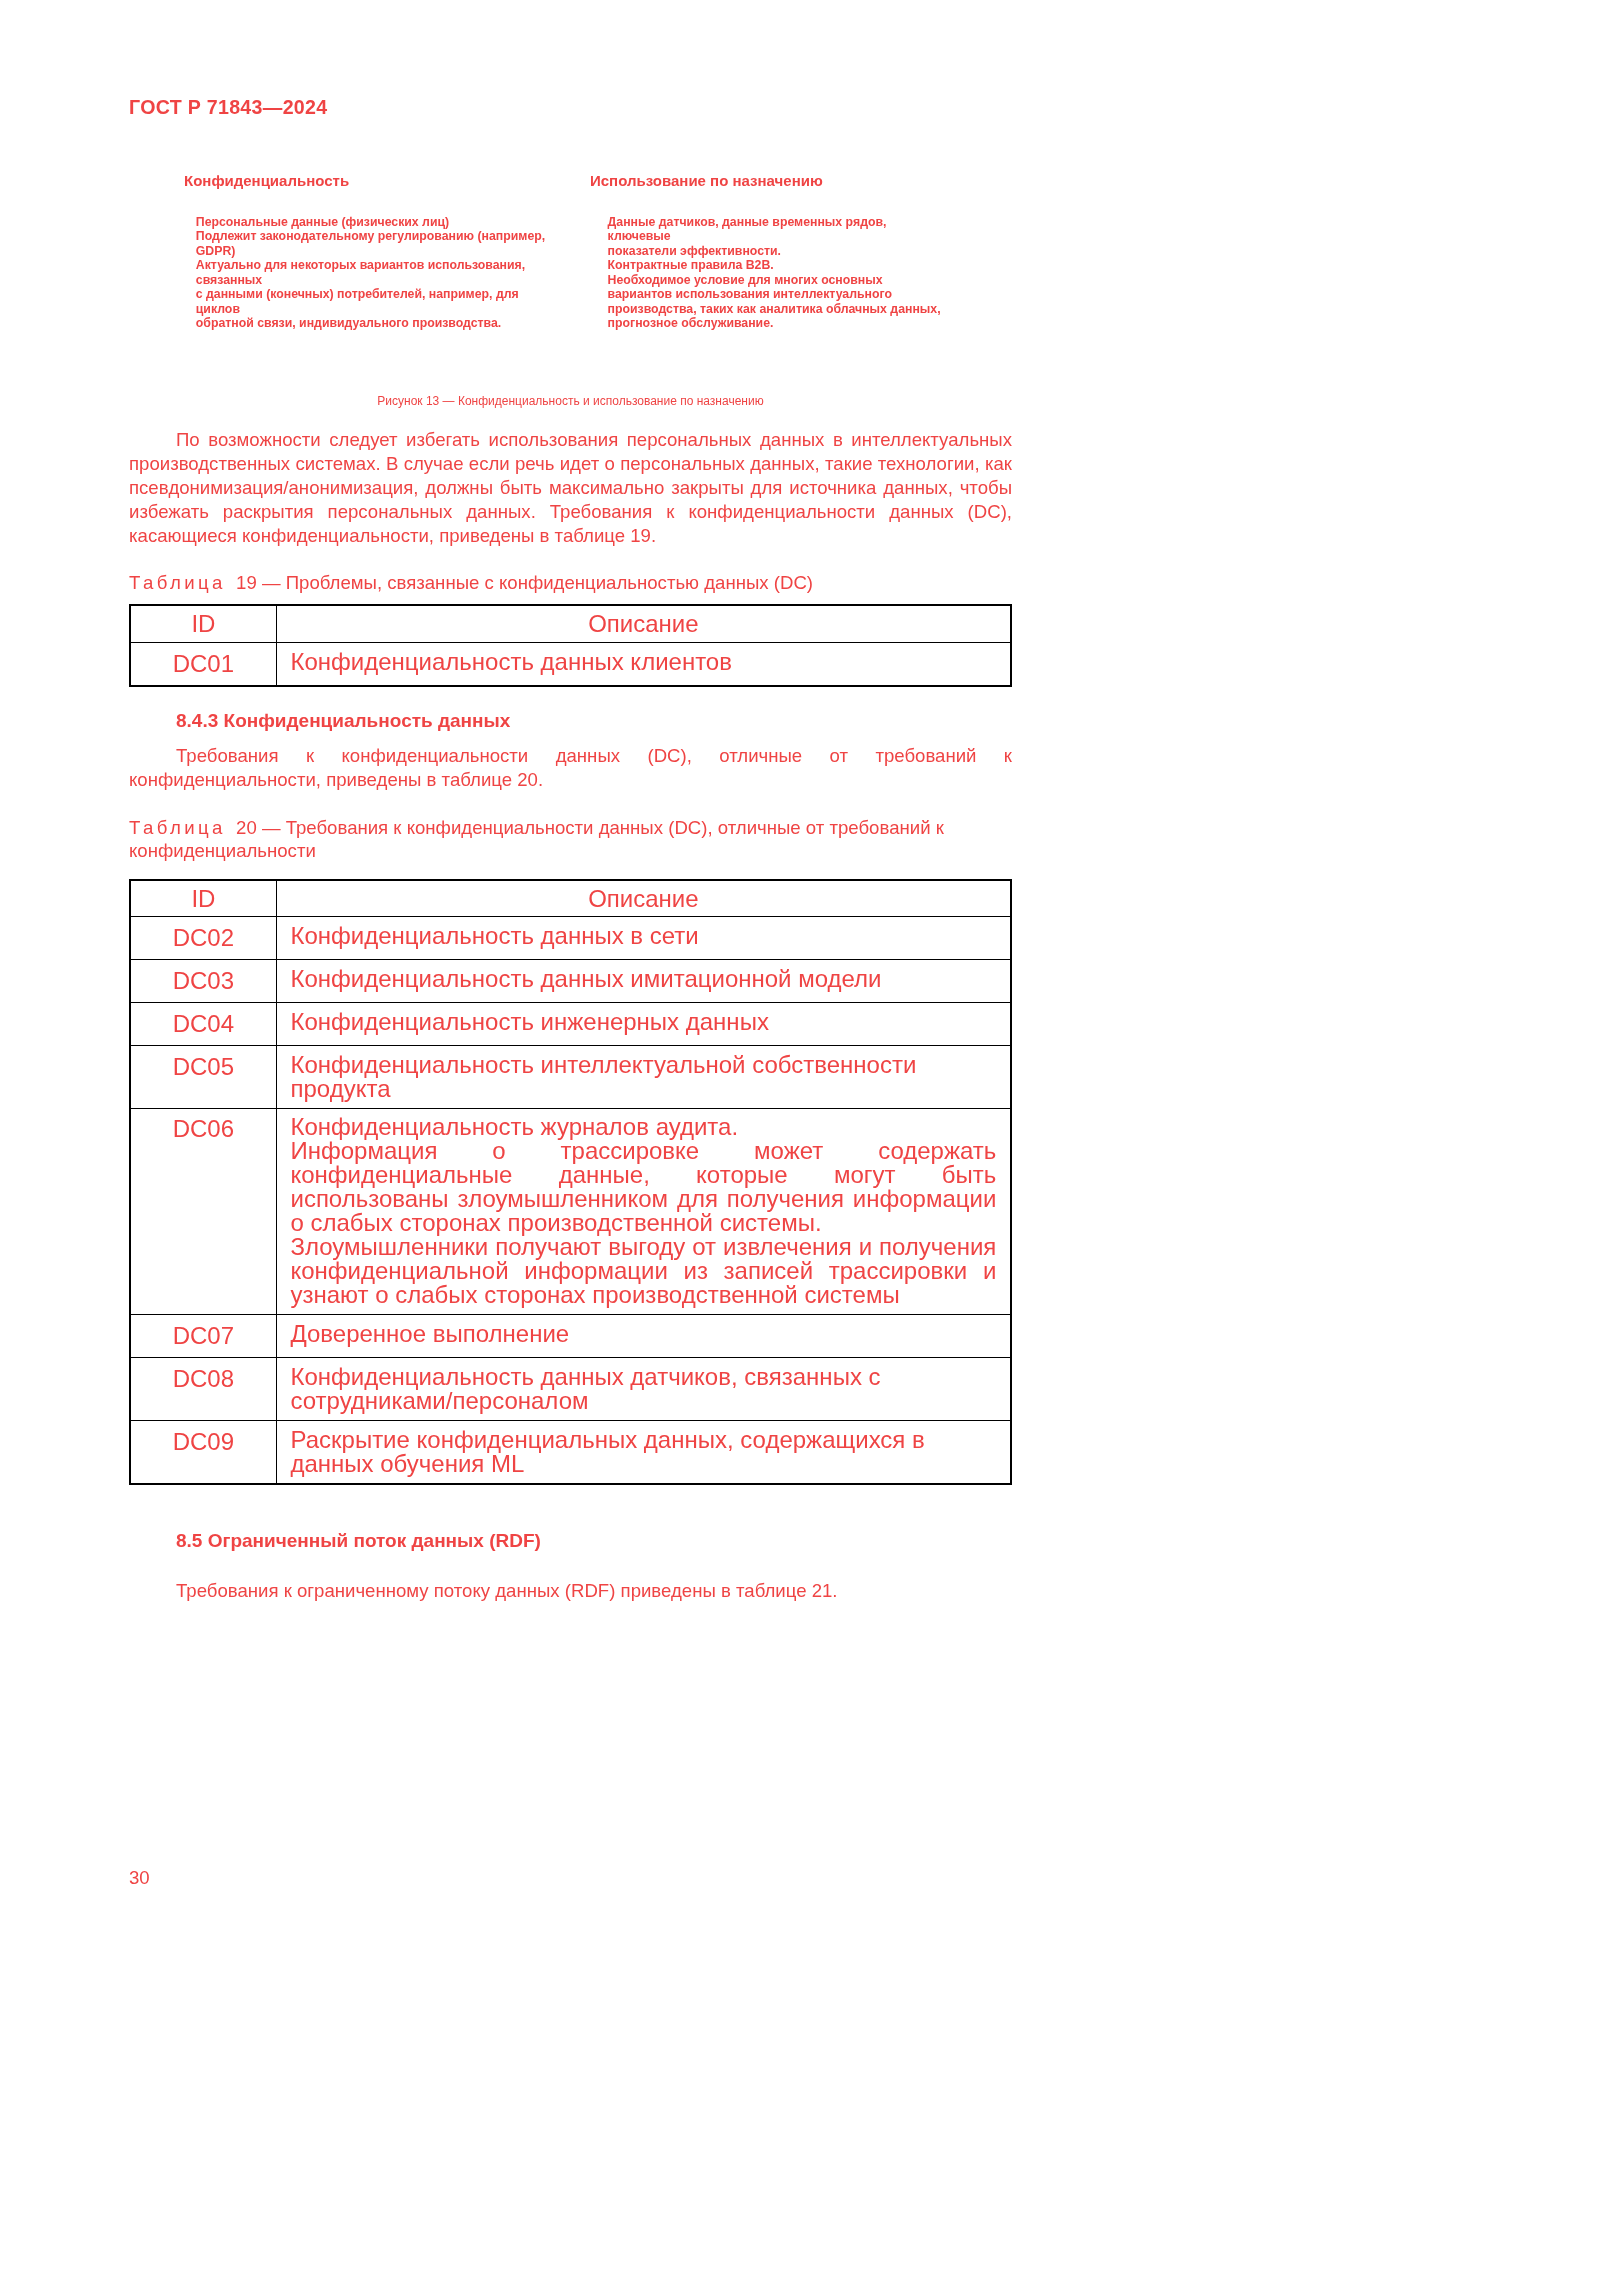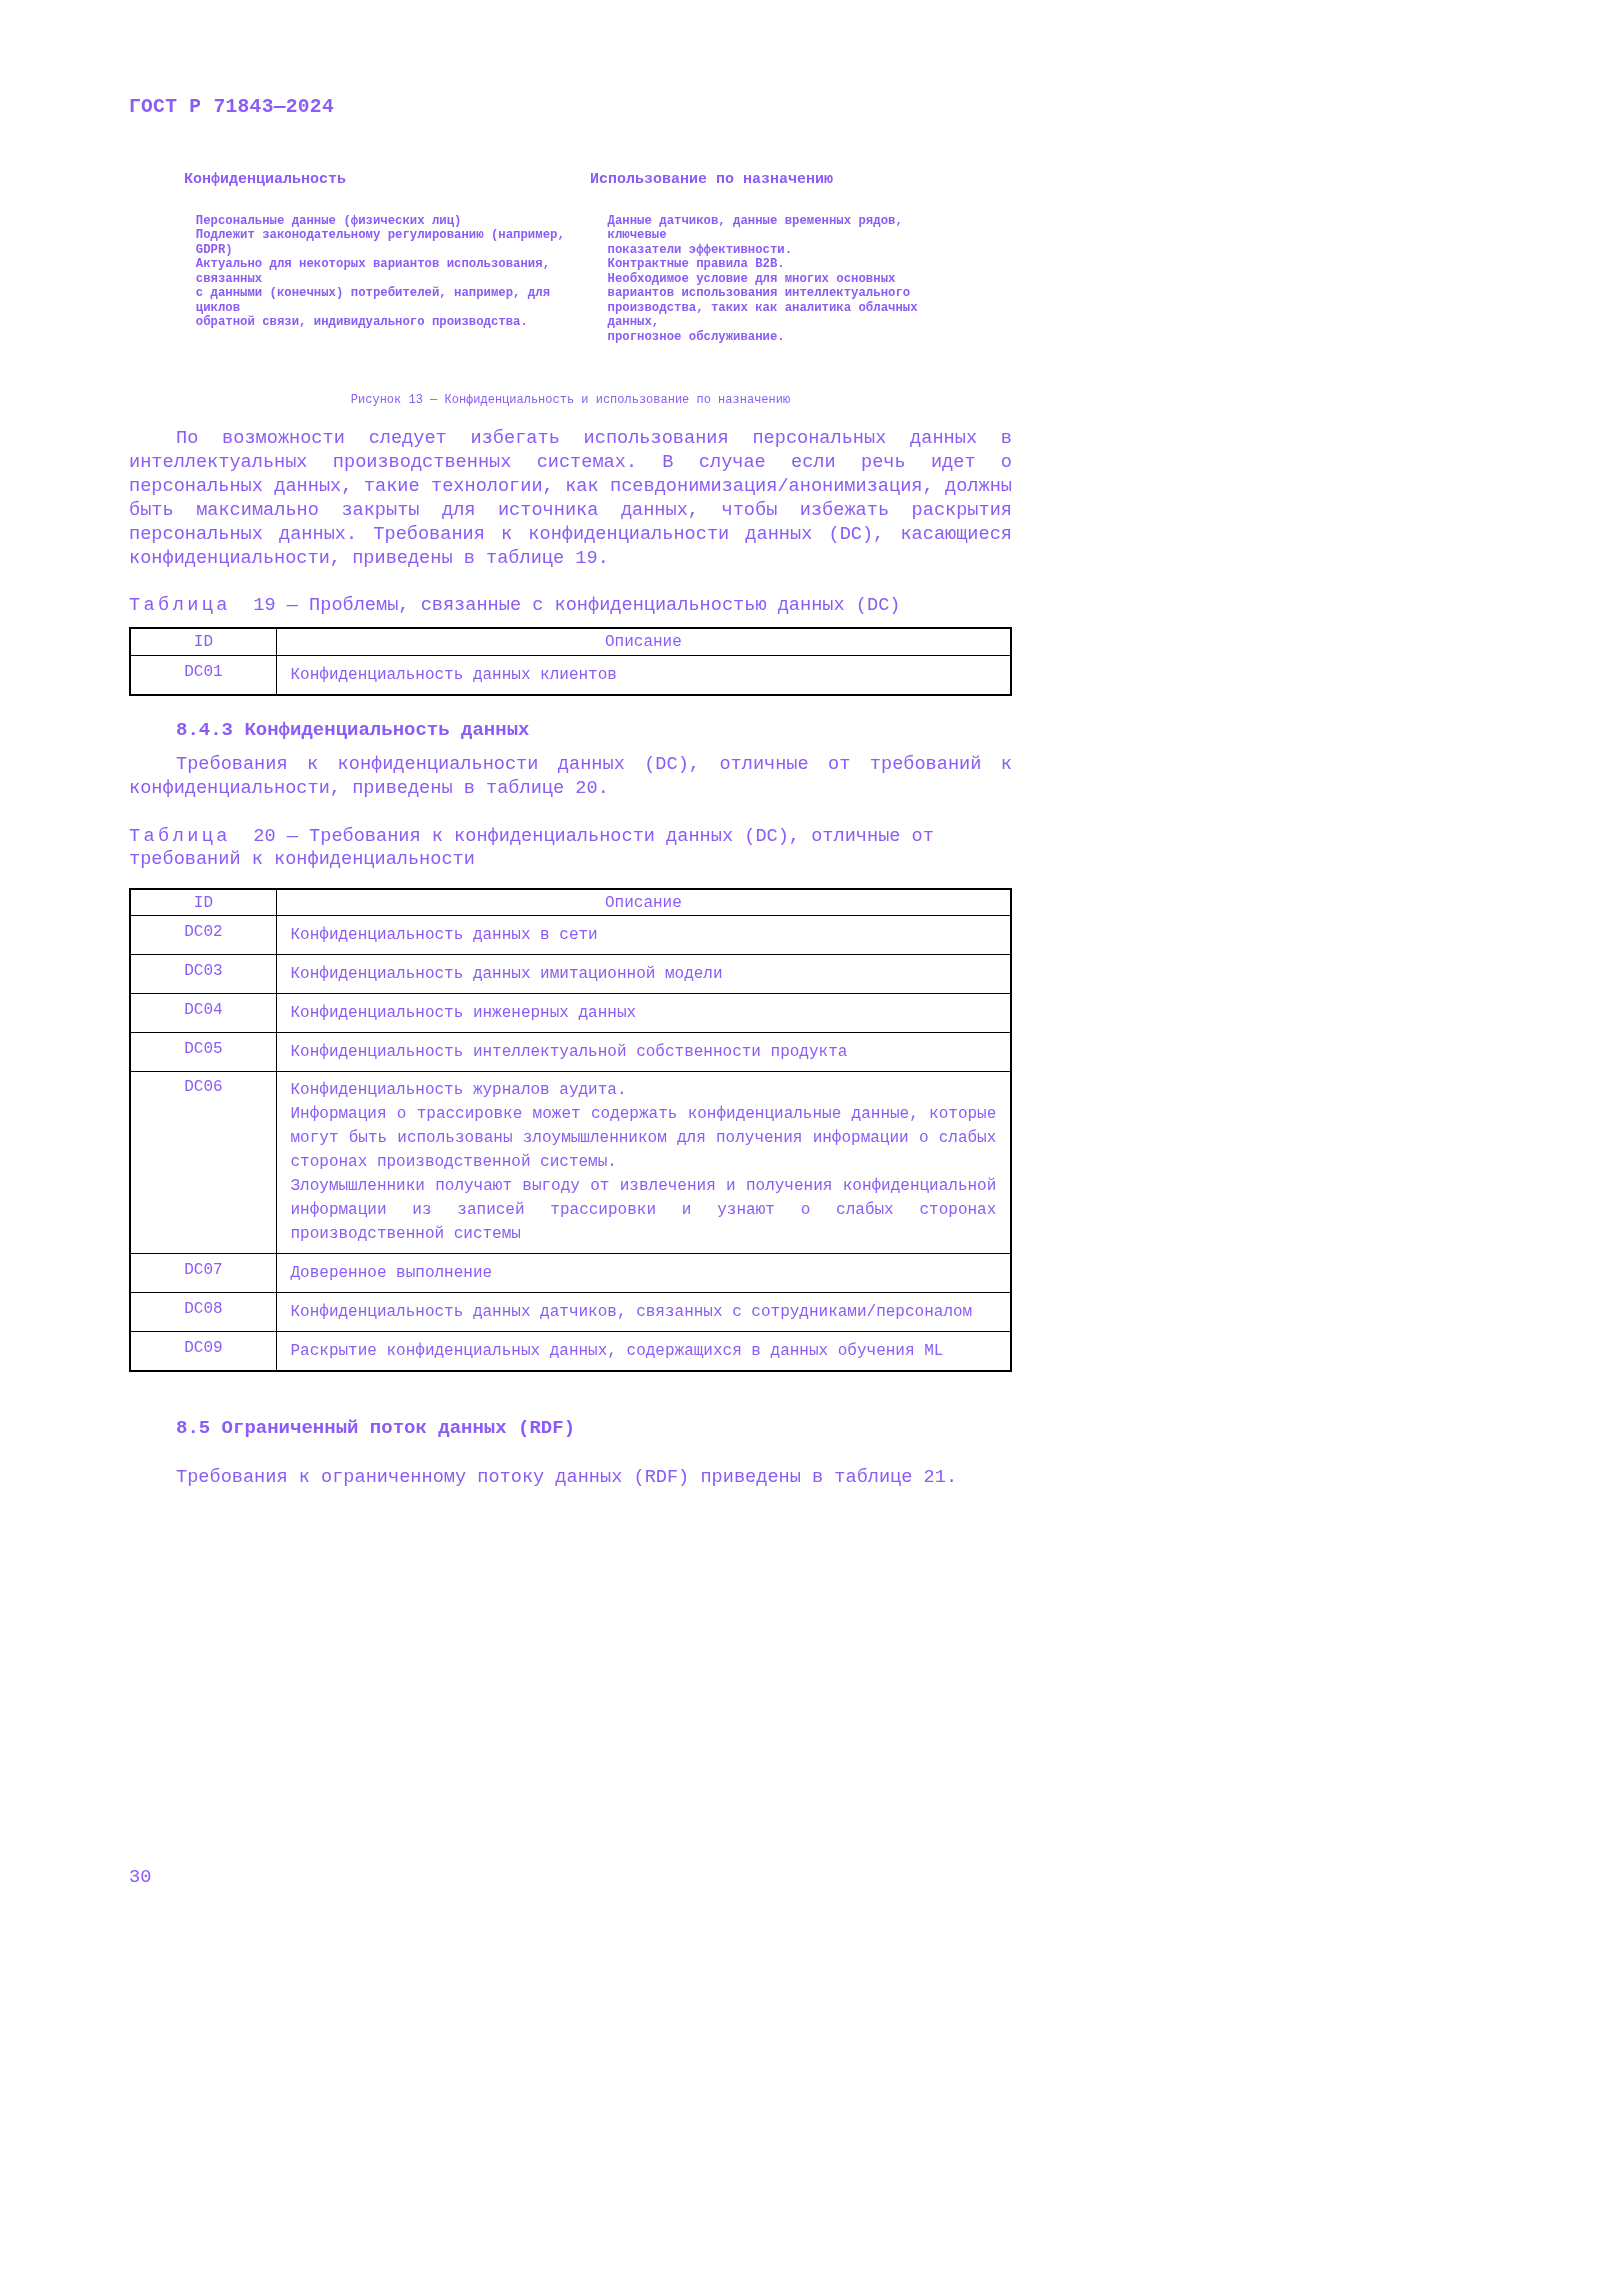--- a/index.html
+++ b/index.html
@@ -5,22 +5,22 @@
   html, body {
     margin: 0;
     padding: 0;
     background: #ffffff;
   }
   .page {
     position: relative;
     width: 1621px;
     height: 2293px;
     background: #ffffff;
-    color: #8b5cf6;
-    font-family: Liberation Mono, monospace;
+    color: #ef4444;
+    font-family: Liberation Sans, sans-serif;
     overflow: hidden;
   }
   .content {
     position: absolute;
     left: 129px;
     top: 0;
     width: 883px;
   }
   .doc-header {
     padding-top: 96px;
@@ -77,21 +77,21 @@
     font-weight: bold;
   }
   .sec-heading.gap-top { margin-top: 45px; }
   .par-after-heading { margin-top: 12px; }
   
   table.gost-table {
     margin-top: 9.8px;
     width: 883px;
     border-collapse: collapse;
     border: 2px solid #000;
-    font-size: 16px;
+    font-size: 24px;
   }
   table.gost-table th,
   table.gost-table td {
     border: 1.5px solid #000;
     vertical-align: top;
   }
   table.gost-table th {
     font-weight: normal;
     text-align: center;
     padding: 3.9px 5.9px;

